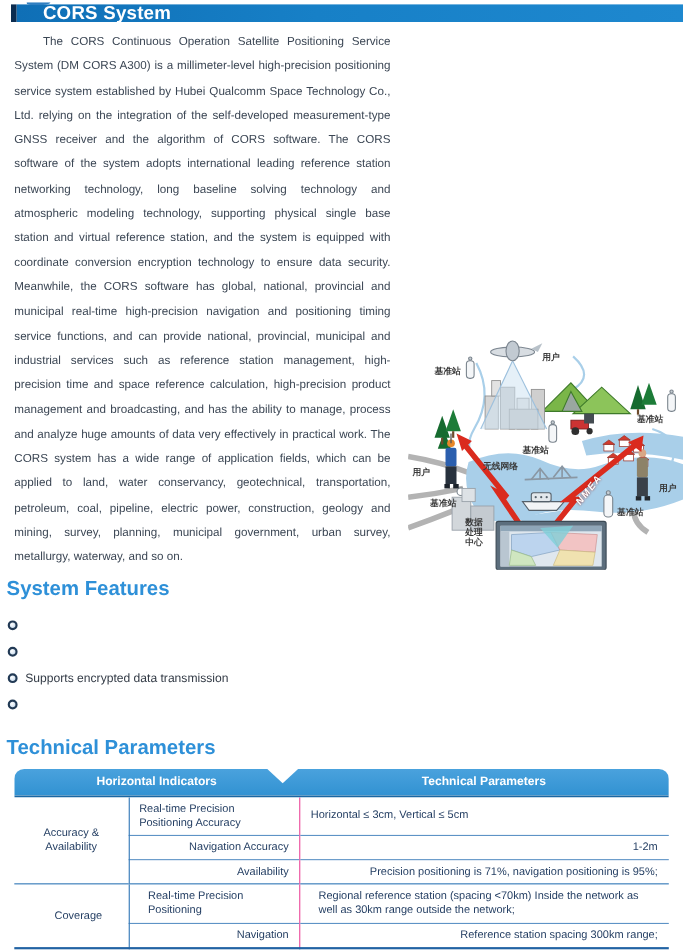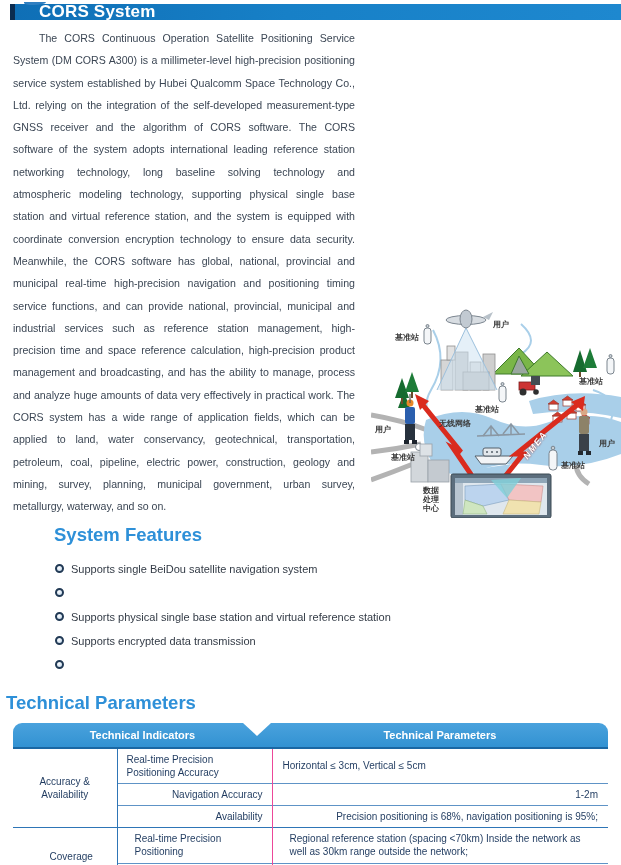--- a/index.html
+++ b/index.html
@@ -24,21 +24,21 @@
   .illus-wrap { position:relative; width:250px; height:216px; margin-left:16px; margin-top:42px; }
   .illus-label { position:absolute; font-size:8px; font-weight:bold; color:#3a3a3a;
                  white-space:nowrap; }
   .illus-label.dc { white-space:normal; width:20px; word-break:break-all; line-height:9px; }
   .illus-label.nmea { color:#ffffff; font-style:italic; letter-spacing:1.5px;
                       transform:rotate(-52deg); font-size:9px;
                       text-shadow:0 0 2px #8a1410; }
 
   
   .sec-heading { color:#2e90d8; font-weight:bold; font-size:18.5px; padding-left:6px; }
-  .features-sec { margin-top:6px;padding-left:48px; }
+  .features-sec { margin-top:6px; }
   .features-list { margin-top:11px; padding-left:7px; }
   .feat-item { display:flex; align-items:center; height:24px; font-size:11px; color:#333b46; }
   .feat-icon { width:9px; height:9px; border-radius:50%; border:2px solid #223a55;
                background:radial-gradient(circle at 38% 35%, #ffffff 0%, #cfe0f0 70%, #9fb6cc 100%);
                margin-right:7px; flex:0 0 9px; }
 
   .tech-sec { margin-top:15px; }
 
   
   .tbl-header { position:relative; margin:9px 0 0 13px; width:595px; height:26px;
@@ -242,71 +242,66 @@
     <span class="illus-label" style="left:122px; top:17px;">用户</span>
     <span class="illus-label" style="left:24px;  top:30px;">基准站</span>
     <span class="illus-label" style="left:208px; top:74px;">基准站</span>
     <span class="illus-label" style="left:104px; top:102px;">基准站</span>
     <span class="illus-label" style="left:68px;  top:116px;">无线网络</span>
     <span class="illus-label" style="left:4px;   top:122px;">用户</span>
     <span class="illus-label" style="left:20px;  top:150px;">基准站</span>
     <span class="illus-label" style="left:190px; top:158px;">基准站</span>
     <span class="illus-label" style="left:228px; top:136px;">用户</span>
     <span class="illus-label nmea" style="left:148px; top:138px;">NMEA</span>
-    <span class="illus-label dc" style="left:52px; top:184px;">数据处理中心</span>
+    <span class="illus-label dc" style="left:52px; top:168px;">数据处理中心</span>
   </div>
 </div>
 
 <div class="features-sec">
   <div class="sec-heading">System Features</div>
   <div class="features-list">
     <div class="feat-item">
       <span class="feat-icon"></span>
-      <span>Supports single BeiDou satellite navigation system</span>
     </div>
     <div class="feat-item">
       <span class="feat-icon"></span>
-    </div>
-    <div class="feat-item">
-      <span class="feat-icon"></span>
-      <span>Supports physical single base station and virtual reference station</span>
     </div>
     <div class="feat-item">
       <span class="feat-icon"></span>
       <span>Supports encrypted data transmission</span>
     </div>
     <div class="feat-item">
       <span class="feat-icon"></span>
     </div>
   </div>
 </div>
 
 <div class="tech-sec">
   <div class="sec-heading">Technical Parameters</div>
 
   <div class="tbl-header">
-    <div class="hcell left">Technical Indicators</div>
+    <div class="hcell left">Horizontal Indicators</div>
     <div class="hcell right">Technical Parameters</div>
     <div class="tbl-notch"></div>
   </div>
 
   <table class="params">
     <tbody>
         <tr class="first">
       <td class="group" rowspan="3">Accuracy &amp; Availability</td>
       <td class="ind">Real-time Precision Positioning Accuracy</td>
       <td class="par">Horizontal ≤ 3cm, Vertical ≤ 5cm</td>
     </tr>
     <tr class="sub">
       <td class="ind">Navigation Accuracy</td>
       <td class="par">1-2m</td>
     </tr>
     <tr class="sub">
       <td class="ind">Availability</td>
-      <td class="par">Precision positioning is 68%, navigation positioning is 95%;</td>
+      <td class="par">Precision positioning is 71%, navigation positioning is 95%;</td>
     </tr>
     <tr class="gstart">
       <td class="group" rowspan="2">Coverage</td>
       <td class="ind">Real-time Precision Positioning</td>
       <td class="par">Regional reference station (spacing &lt;70km) Inside the network as well as 30km range outside the network;</td>
     </tr>
     <tr class="sub">
       <td class="ind">Navigation</td>
       <td class="par">Reference station spacing 300km range;</td>
     </tr>

